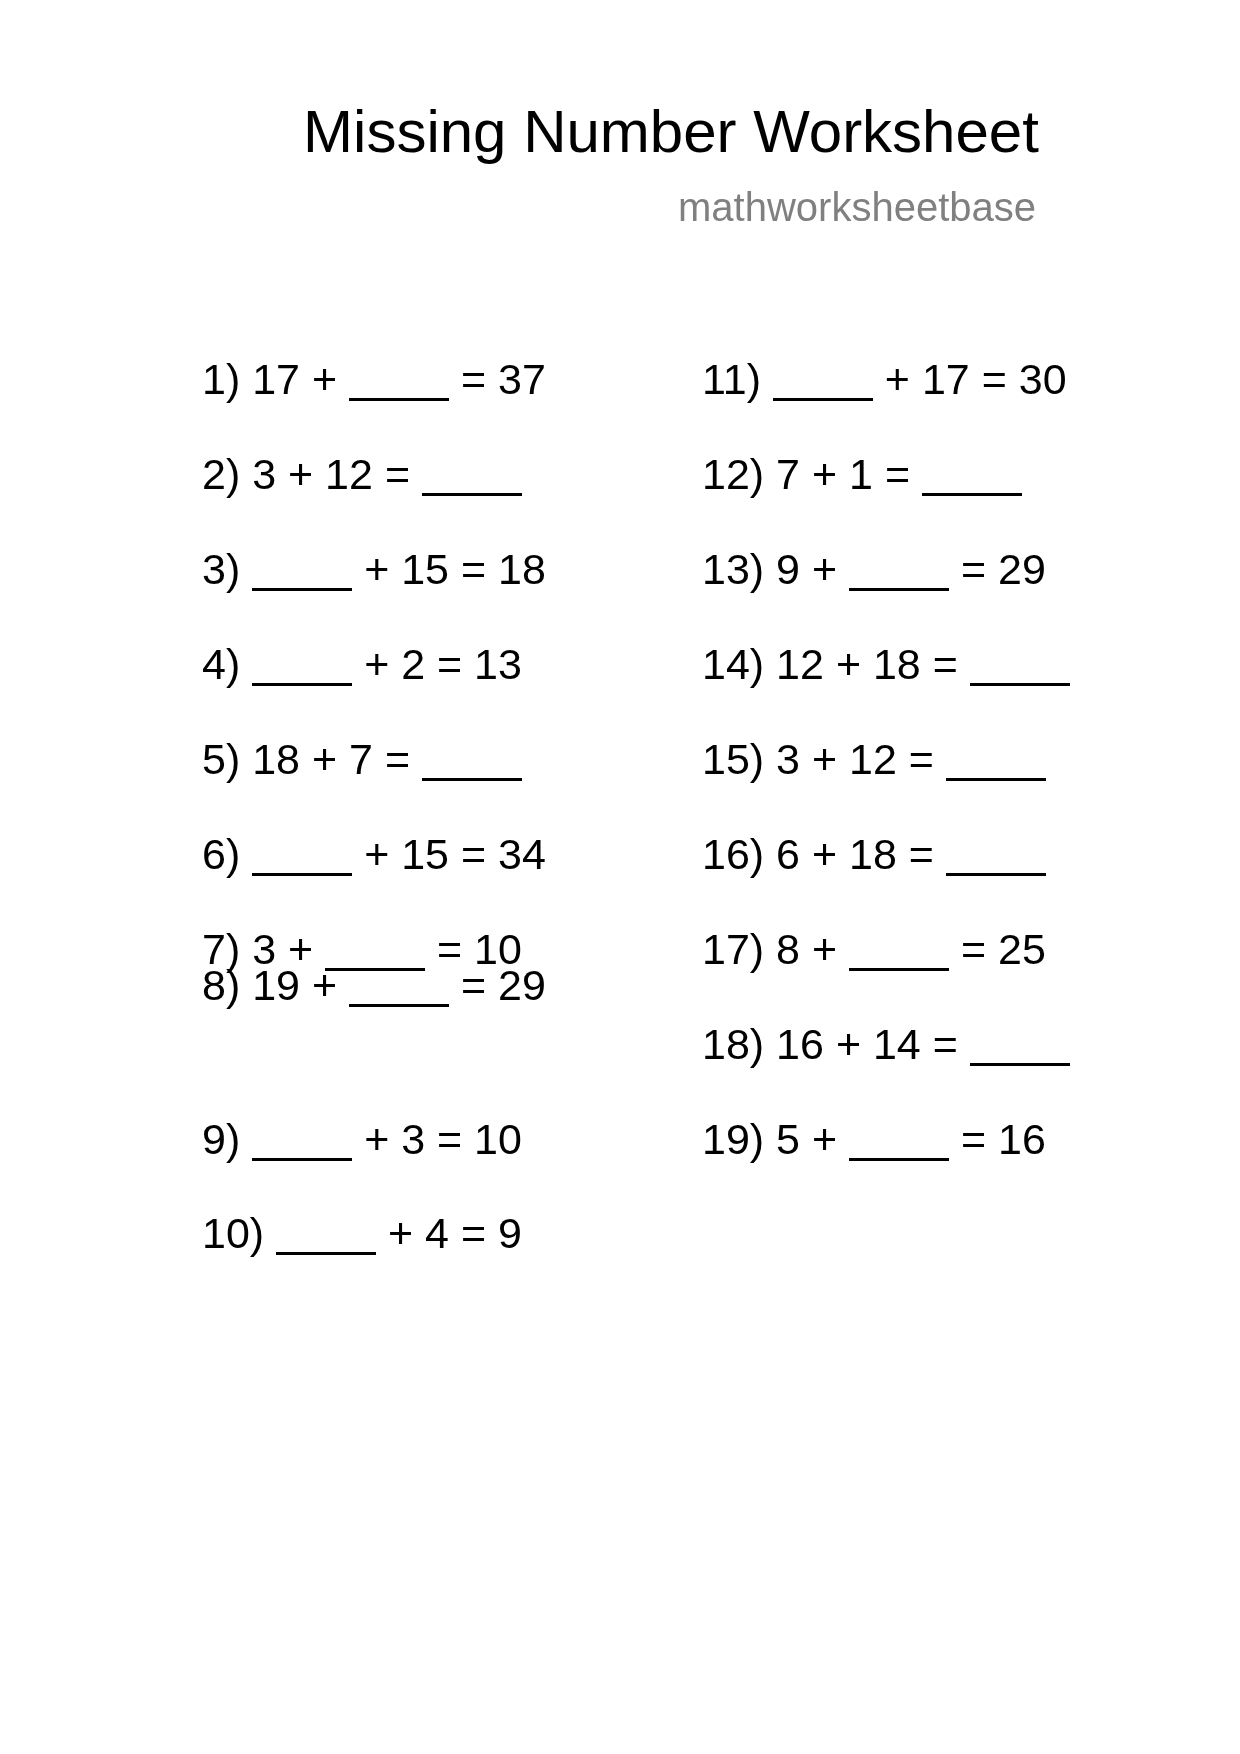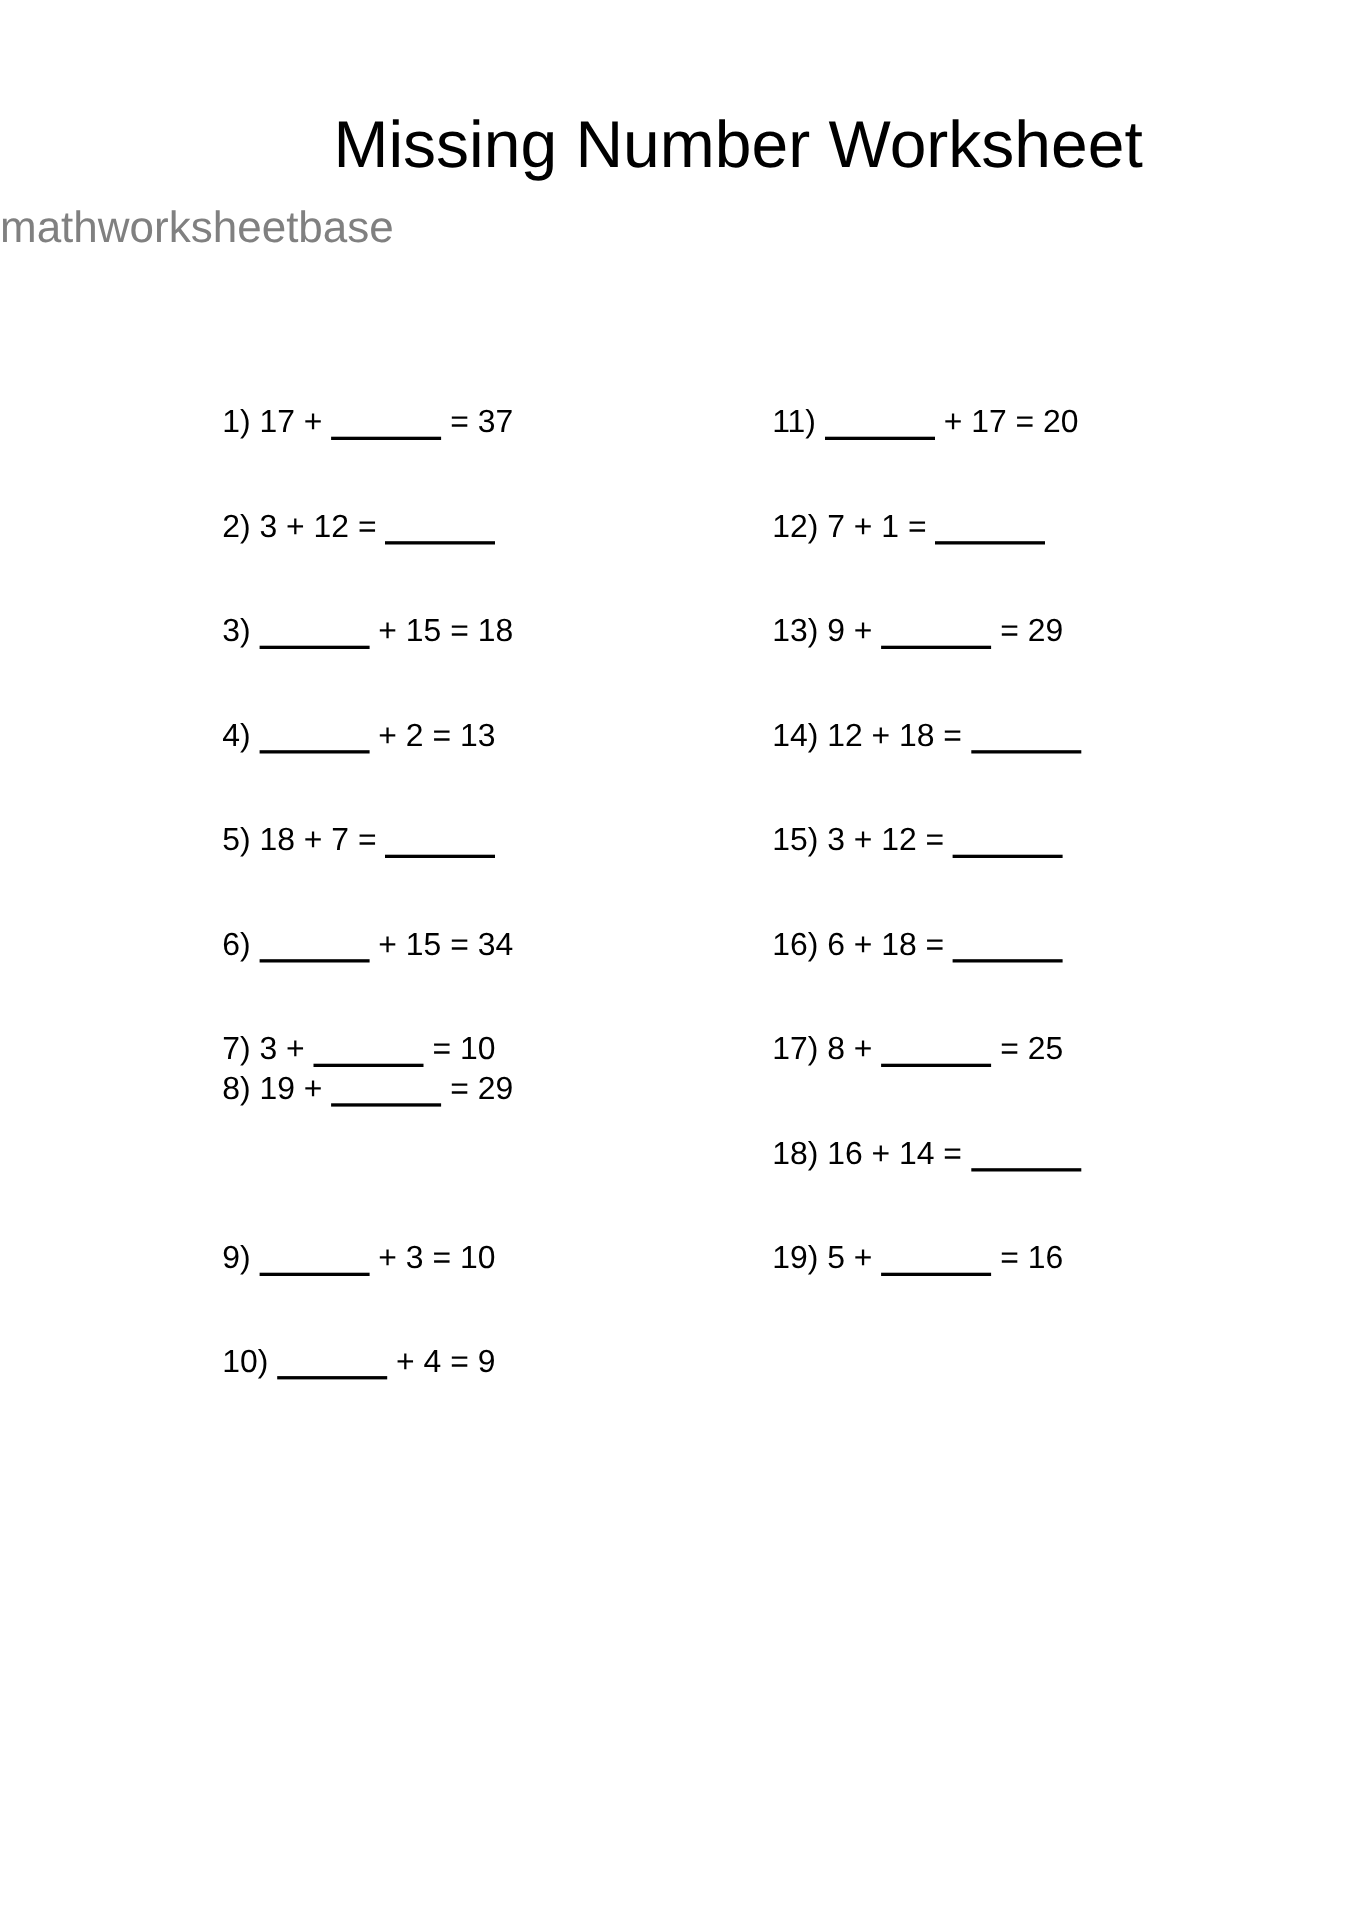--- a/index.html
+++ b/index.html
@@ -27,36 +27,36 @@
       line-height: 70px;
       white-space: nowrap;
       color: #000000;
     }
     .subtitle {
       position: absolute;
       left: 0;
       width: 1036px;
       top: 183px;
       box-sizing: border-box;
-      text-align: left;
+      text-align: right;
       font-size: 40px;
       line-height: 48px;
       white-space: nowrap;
       color: #808080;
     }
     .column {
       position: absolute;
       top: 0;
     }
     .column.left { left: 202px; }
     .column.right { left: 702px; }
     .problem {
       position: absolute;
       left: 0;
-      font-size: 29px;
+      font-size: 43px;
       line-height: 50px;
       white-space: pre;
       color: #000000;
       text-align: right;
     }
     .blank {
       display: inline-block;
       width: 100px;
       height: 36px;
       border-bottom: 3px solid #000000;
@@ -79,21 +79,21 @@
   <div class="problem" style="top:639px"><span>4)</span> <span></span><span class="blank"></span><span> + 2 = 13</span></div>
   <div class="problem" style="top:734px"><span>5)</span> <span>18 + 7 = </span><span class="blank"></span><span></span></div>
   <div class="problem" style="top:829px"><span>6)</span> <span></span><span class="blank"></span><span> + 15 = 34</span></div>
   <div class="problem" style="top:924px"><span>7)</span> <span>3 + </span><span class="blank"></span><span> = 10</span></div>
   <div class="problem" style="top:960px"><span>8)</span> <span>19 + </span><span class="blank"></span><span> = 29</span></div>
   <div class="problem" style="top:1114px"><span>9)</span> <span></span><span class="blank"></span><span> + 3 = 10</span></div>
   <div class="problem" style="top:1208px"><span>10)</span> <span></span><span class="blank"></span><span> + 4 = 9</span></div>
 </div>
 
 <div class="column right">
-  <div class="problem" style="top:354px"><span>11)</span> <span></span><span class="blank"></span><span> + 17 = 20</span></div>
+  <div class="problem" style="top:354px"><span>11)</span> <span></span><span class="blank"></span><span> + 17 = 30</span></div>
   <div class="problem" style="top:449px"><span>12)</span> <span>7 + 1 = </span><span class="blank"></span><span></span></div>
   <div class="problem" style="top:544px"><span>13)</span> <span>9 + </span><span class="blank"></span><span> = 29</span></div>
   <div class="problem" style="top:639px"><span>14)</span> <span>12 + 18 = </span><span class="blank"></span><span></span></div>
   <div class="problem" style="top:734px"><span>15)</span> <span>3 + 12 = </span><span class="blank"></span><span></span></div>
   <div class="problem" style="top:829px"><span>16)</span> <span>6 + 18 = </span><span class="blank"></span><span></span></div>
   <div class="problem" style="top:924px"><span>17)</span> <span>8 + </span><span class="blank"></span><span> = 25</span></div>
   <div class="problem" style="top:1019px"><span>18)</span> <span>16 + 14 = </span><span class="blank"></span><span></span></div>
   <div class="problem" style="top:1114px"><span>19)</span> <span>5 + </span><span class="blank"></span><span> = 16</span></div>
 </div>
 

